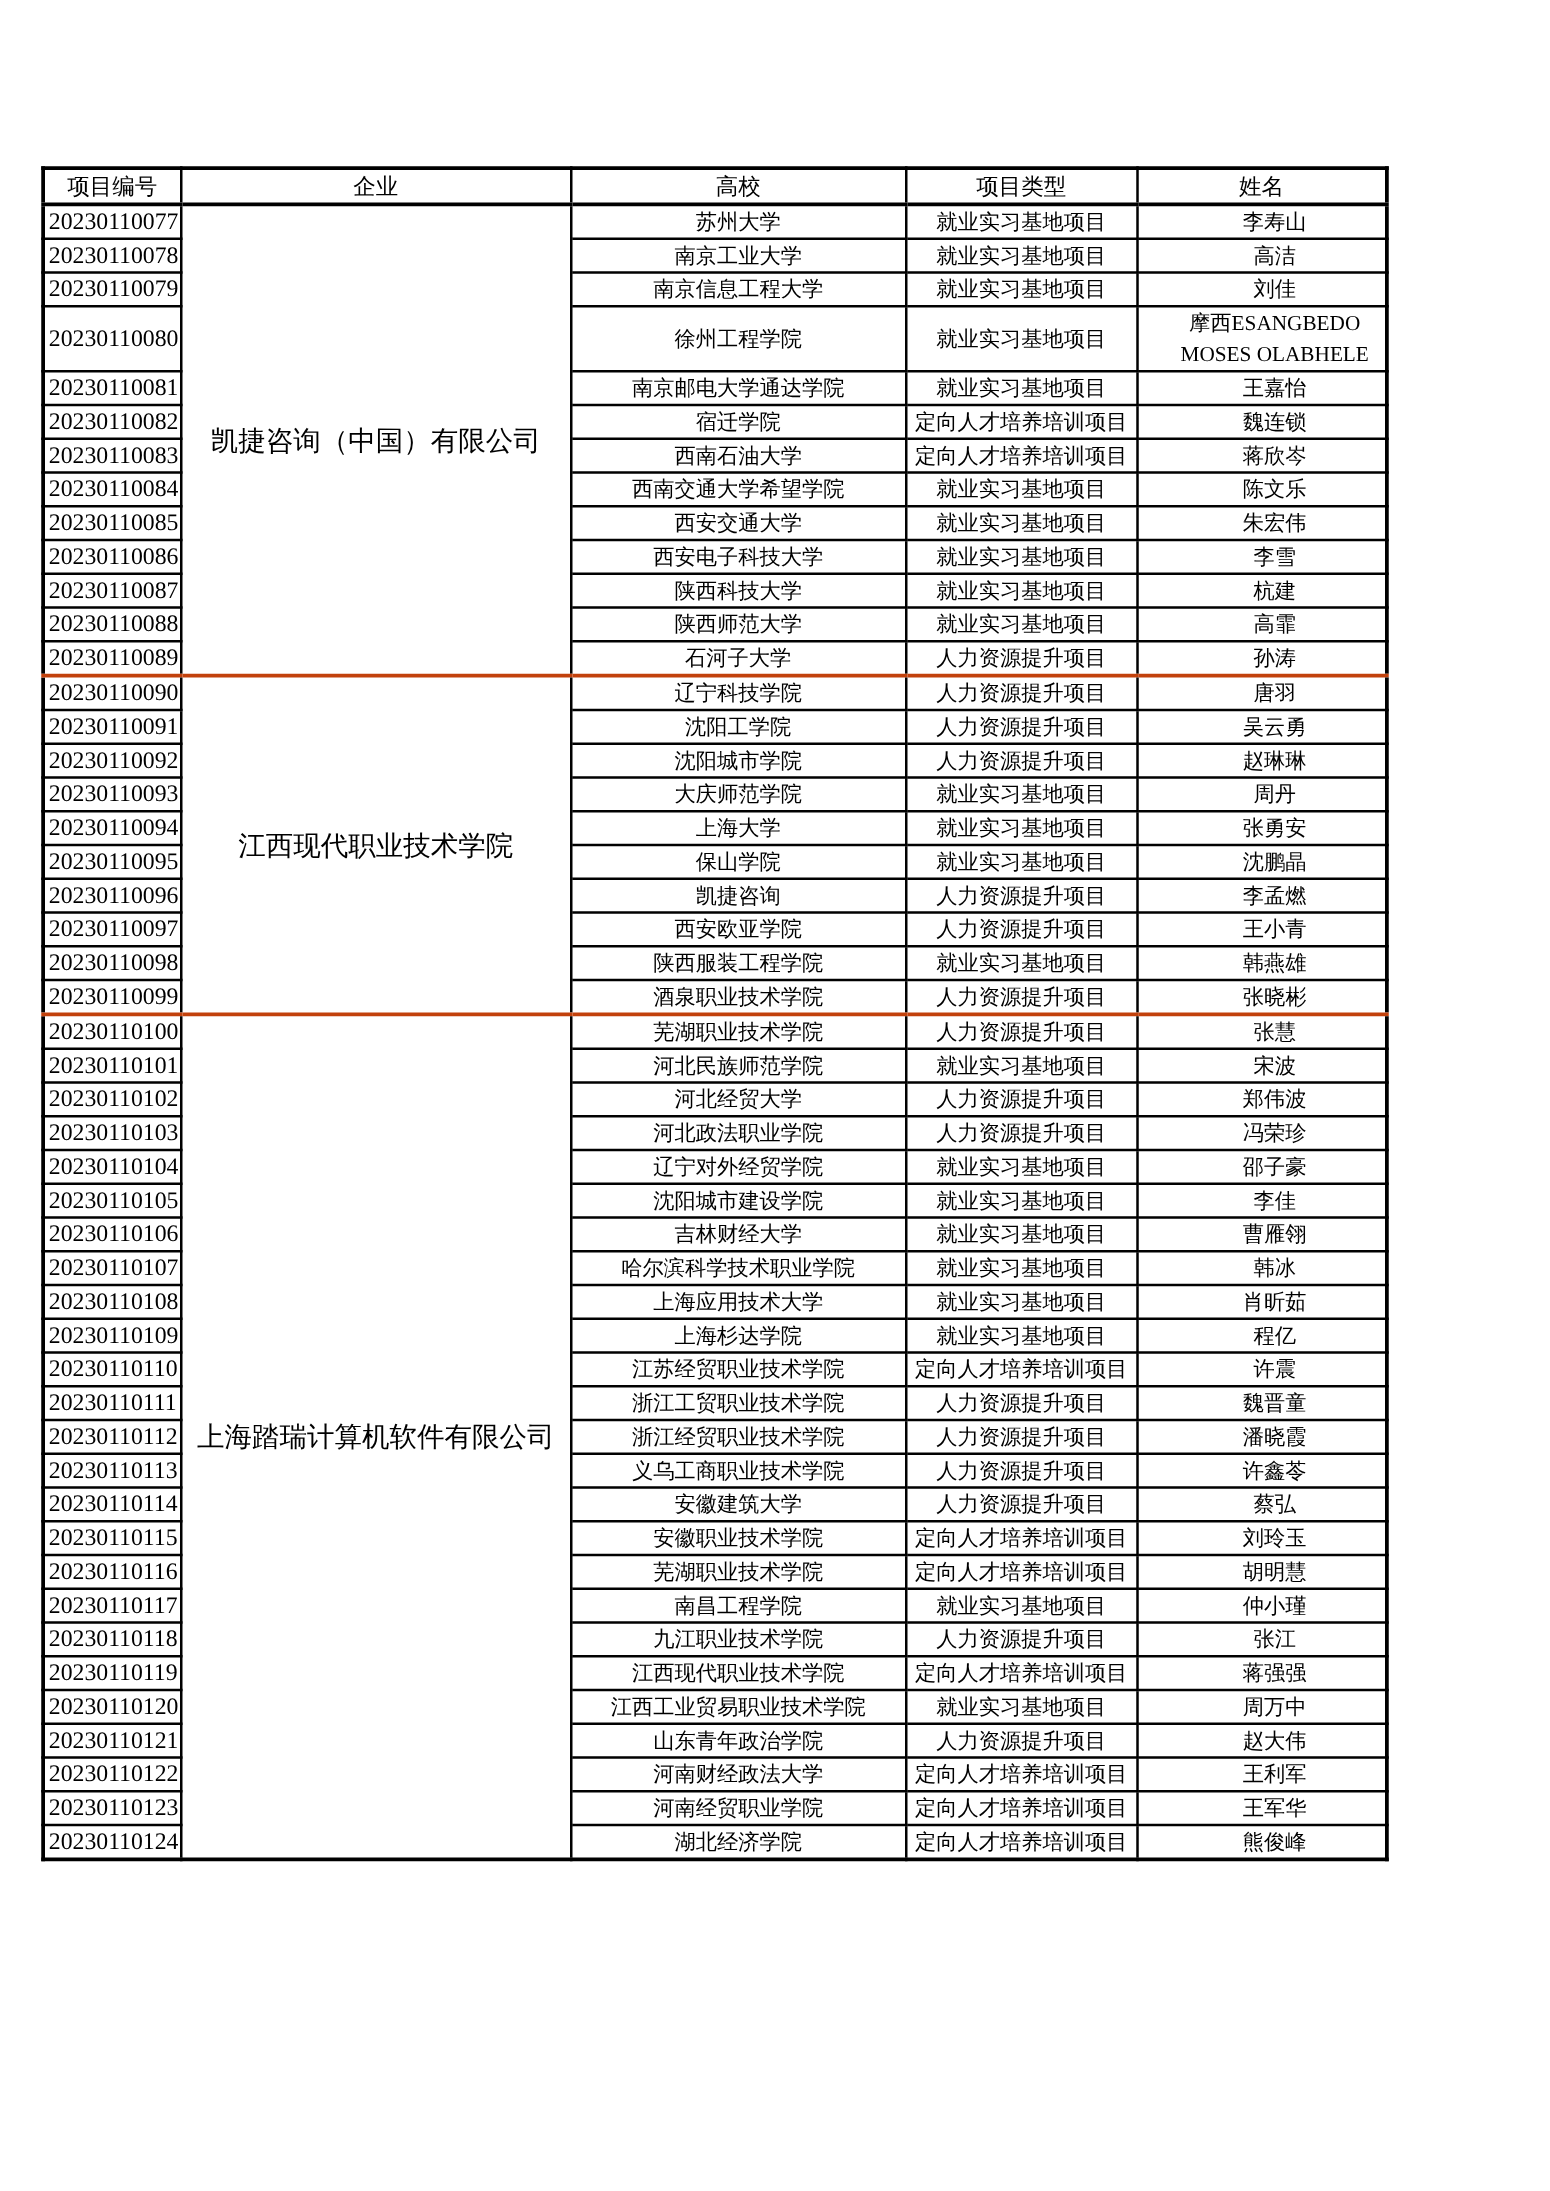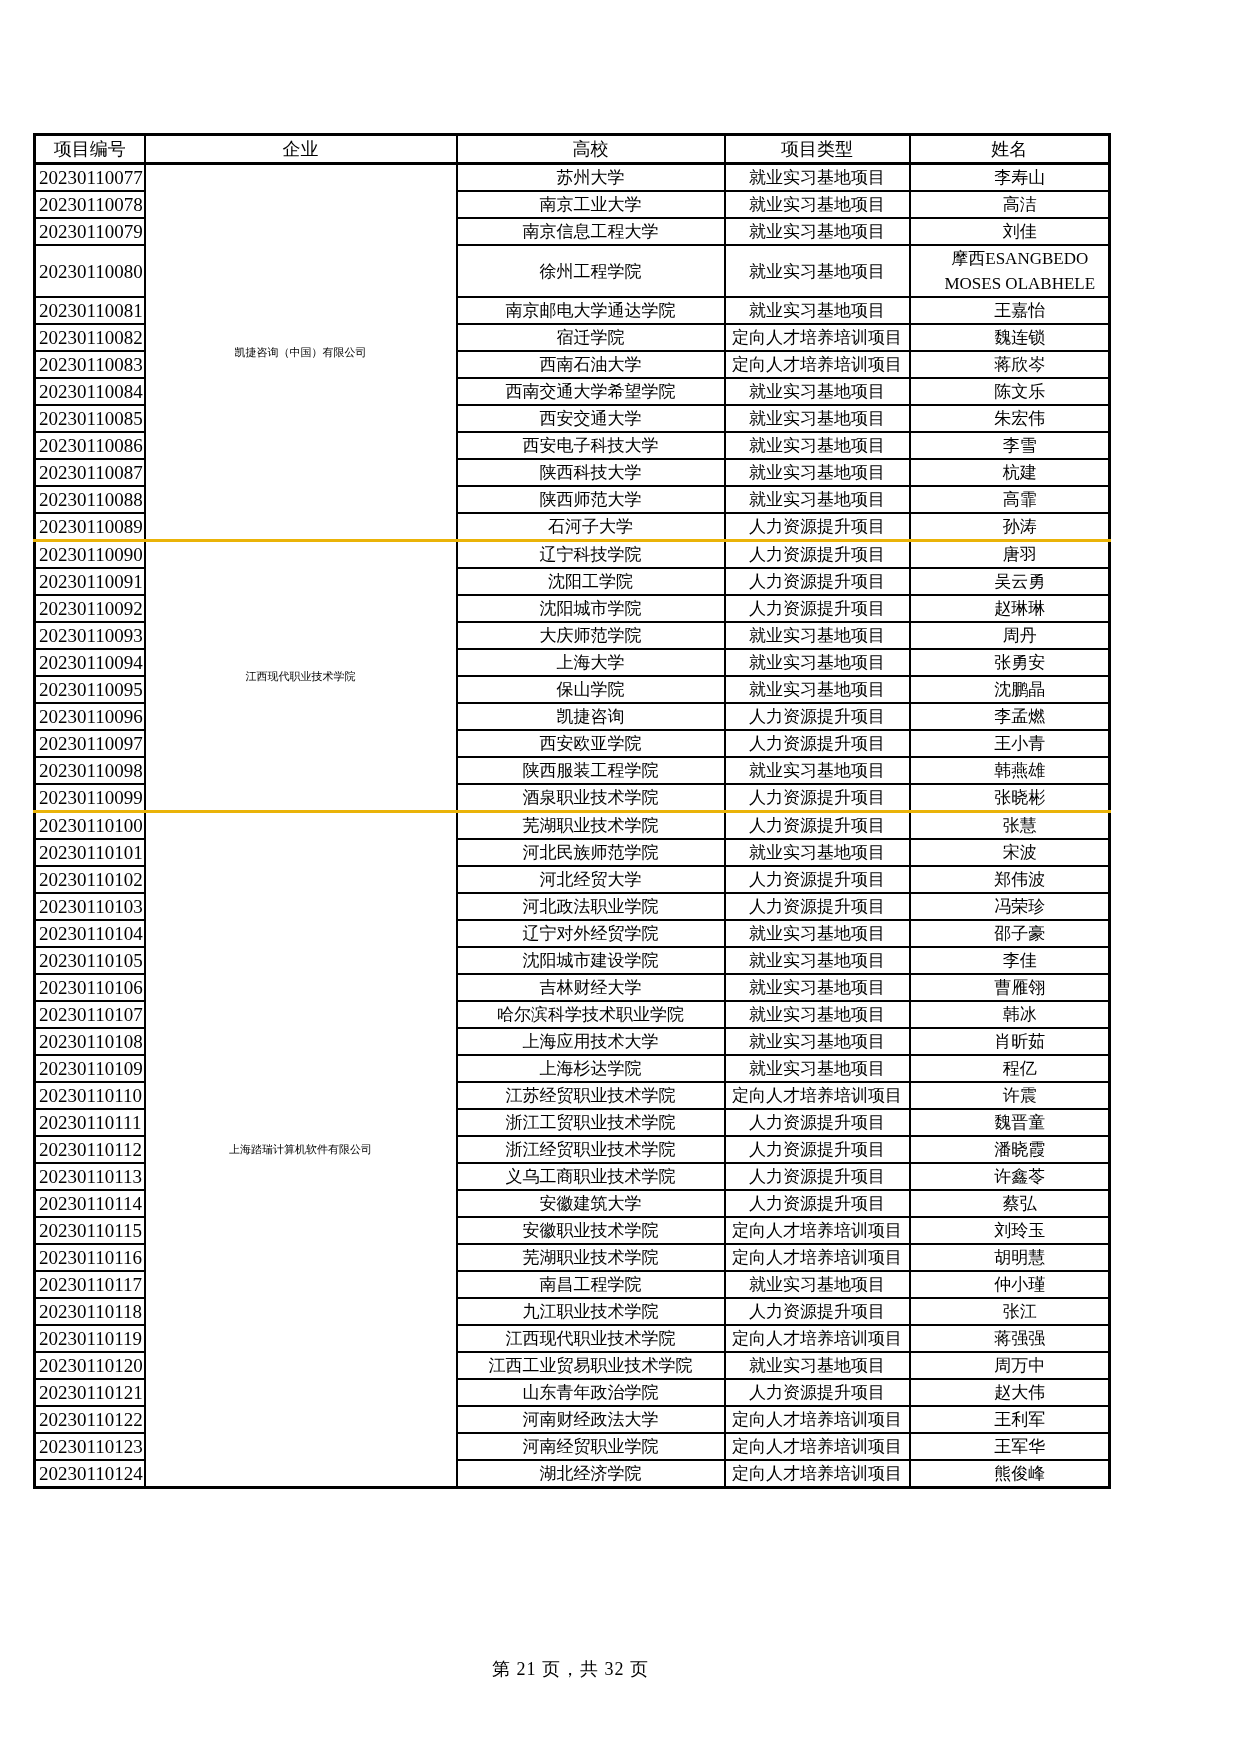--- a/index.html
+++ b/index.html
@@ -23,23 +23,23 @@
     text-align: center;
     vertical-align: middle;
     font-weight: normal;
     font-size: 17px;
     line-height: 25px;
     overflow: hidden;
   }
   thead th { height: 26px; border-bottom: 3px solid #000; font-size: 18px; }
   tbody tr { height: 27px; }
   td.col-id { font-size: 19px; letter-spacing: 0px; }
-  td.cell-company { font-size: 11px; }
+  td.cell-company { font-size: 22px; }
   td.cell-name { white-space: pre-line; padding-left: 24px; }
-  tr.group-start td { border-top: 3px solid #eab308; }
+  tr.group-start td { border-top: 3px solid #c2410c; }
 
   .footer {
     position: absolute;
     left: 33px; top: 1657px; width: 1075px;
     text-align: center;
     font-size: 18px;
     letter-spacing: 1px;
   }
 </style>
 </head>
@@ -353,15 +353,14 @@
         </tr>
         <tr>
           <td class="col-id">20230110124</td>
           <td class="cell-school">湖北经济学院</td>
           <td class="cell-type">定向人才培养培训项目</td>
           <td class="cell-name">熊俊峰</td>
         </tr>
       </tbody>
   </table>
 
-  <div class="footer">第 21 页，共 32 页</div>
 
 </div>
 
 </body></html>

